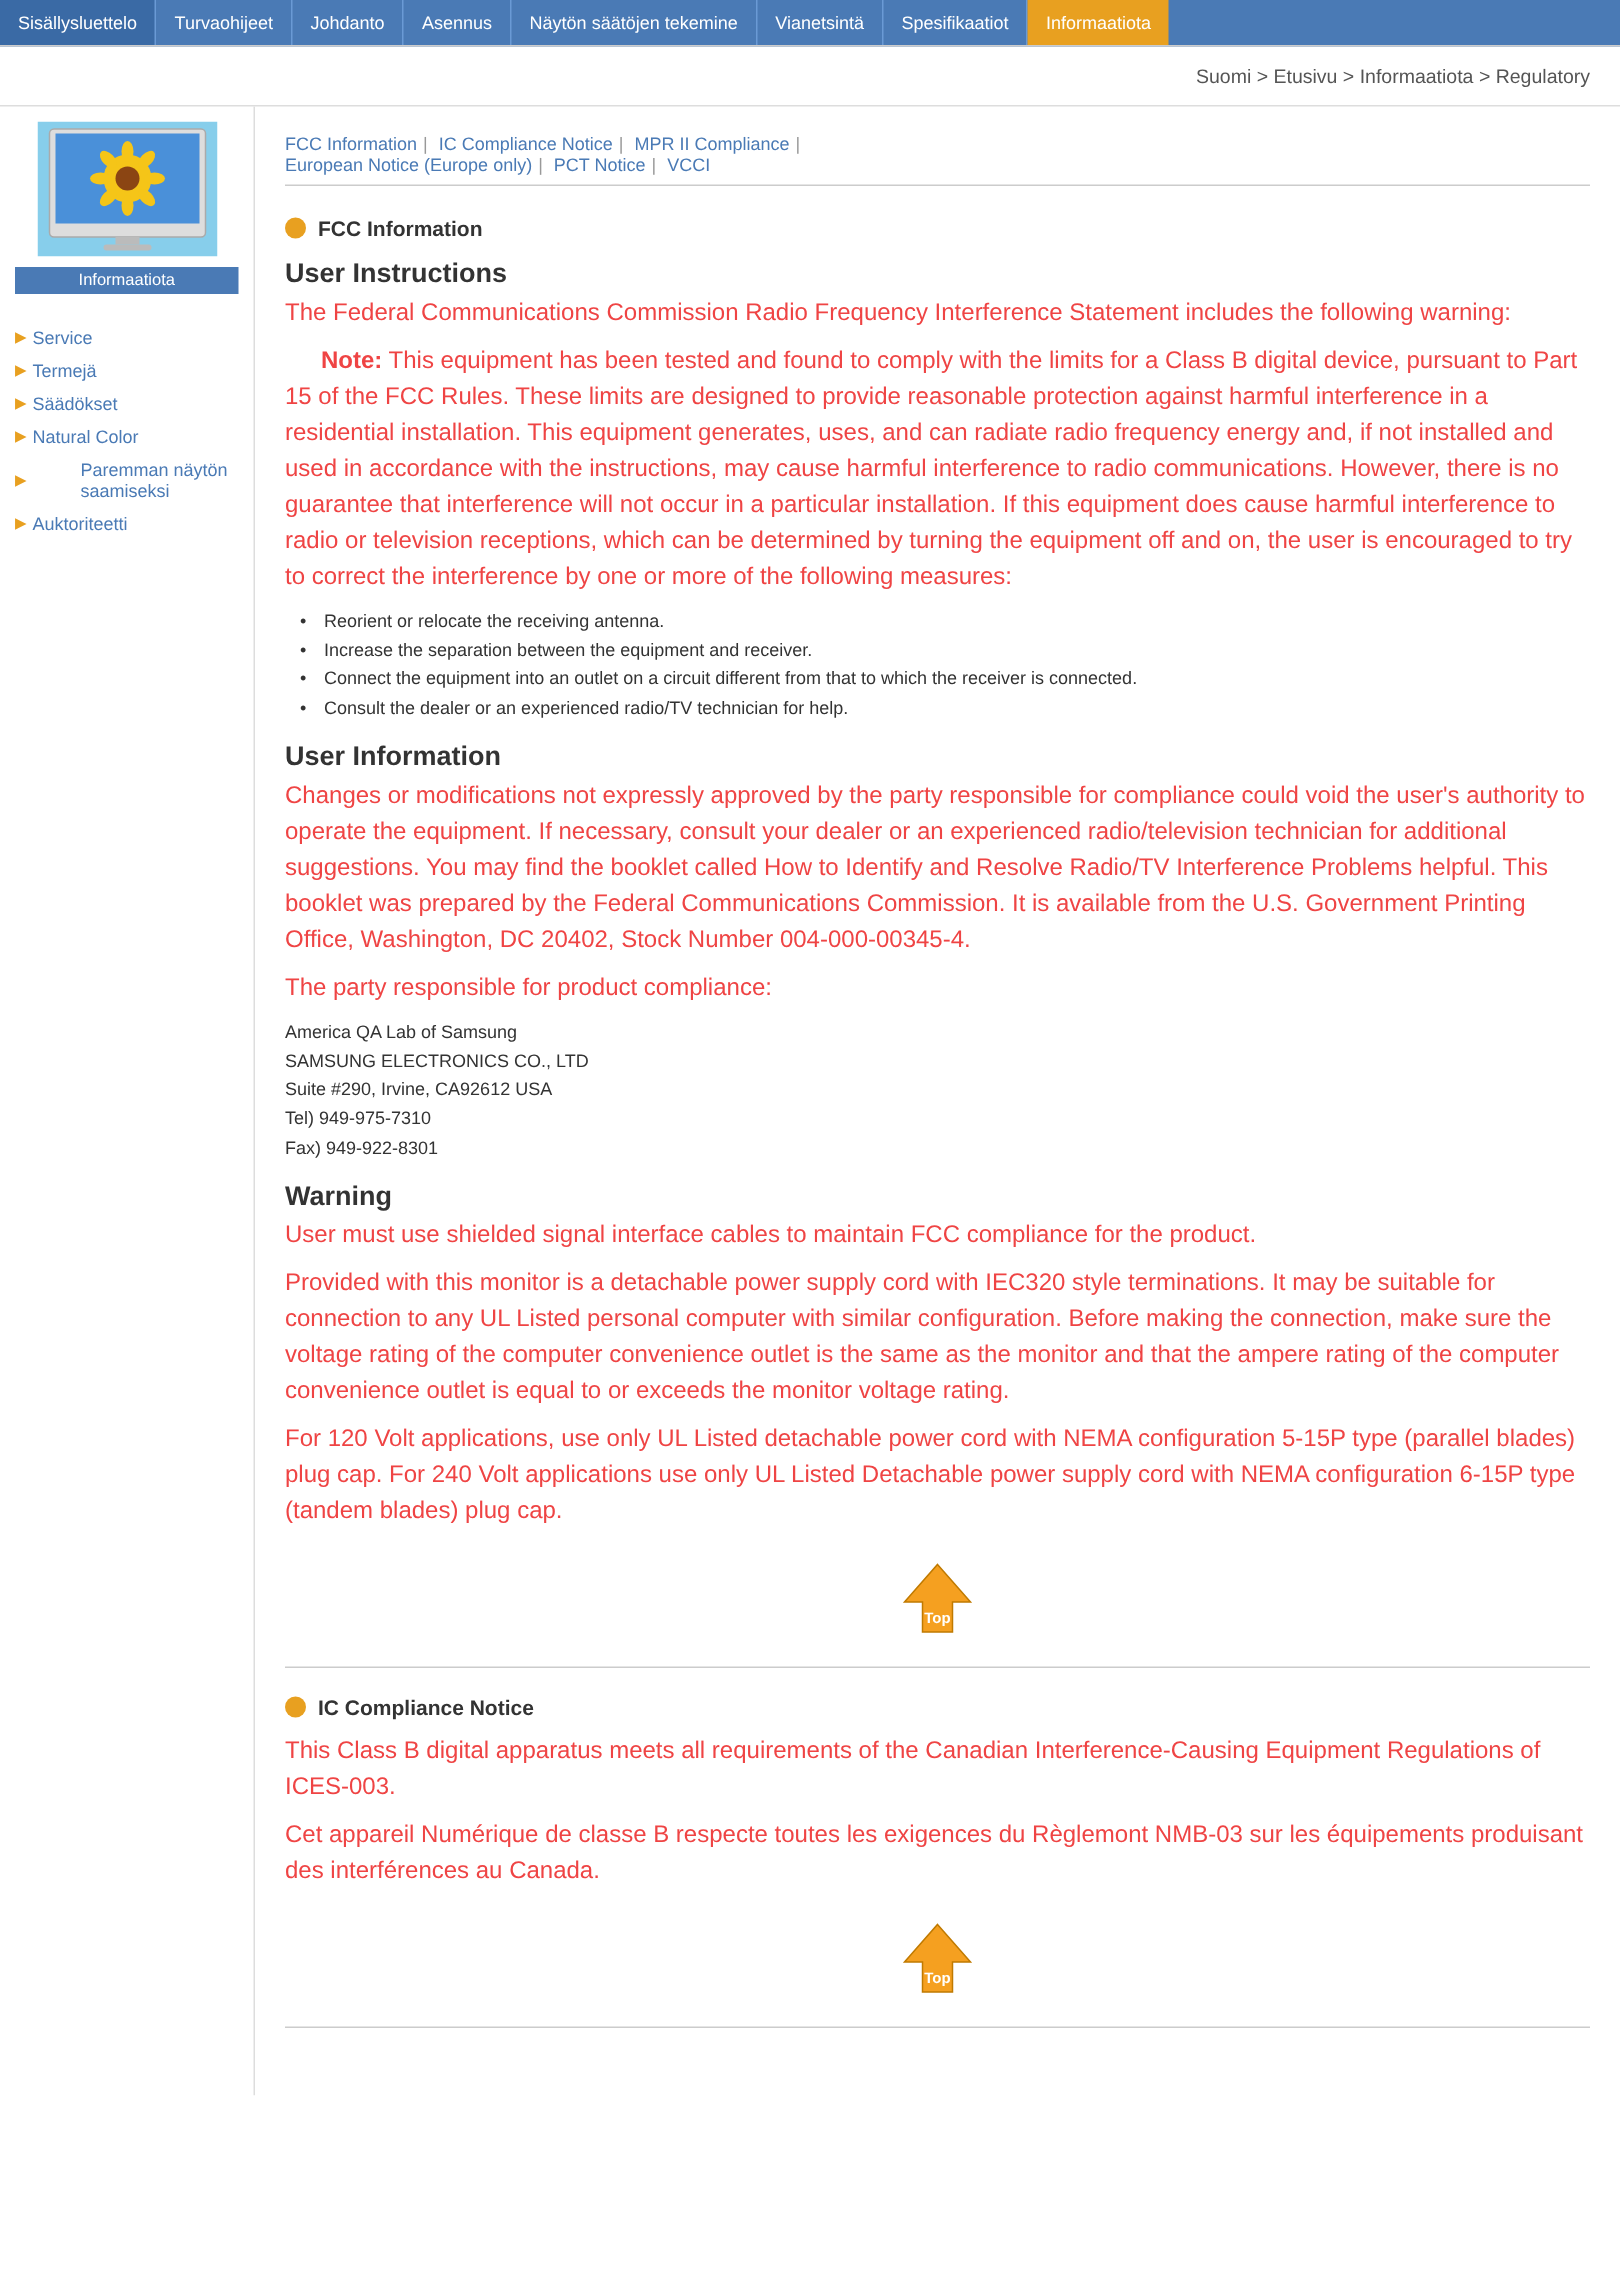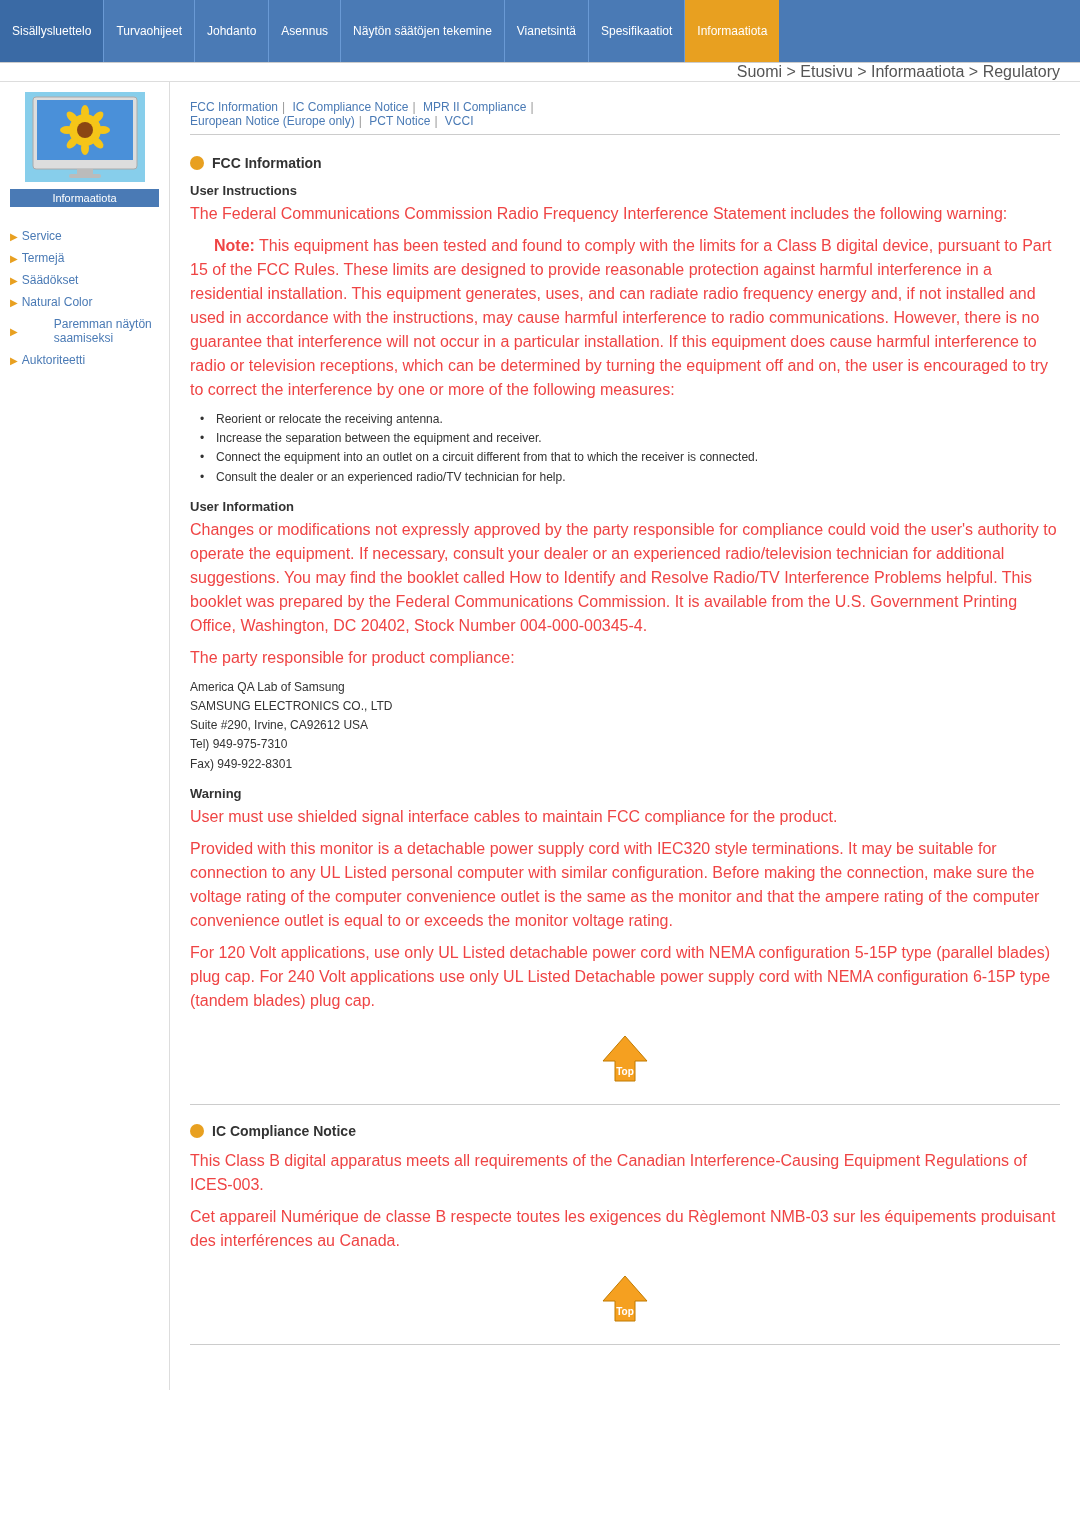--- a/index.html
+++ b/index.html
@@ -10,37 +10,37 @@
       background: #4a7ab5;
       display: flex;
       align-items: center;
       padding: 0;
       border-bottom: 1px solid #ccc;
     }
     .top-nav a {
       color: #fff;
       text-decoration: none;
       font-size: 12px;
-      padding: 24px 12px;
+      padding: 8px 12px;
       border-right: 1px solid #6a9ad5;
       white-space: nowrap;
     }
     .top-nav a:last-child {
       background: #e8a020;
       border-right: none;
     }
     .top-nav a:first-child {
       background: #3a6aa5;
     }
 
     
     .breadcrumb-bar {
       text-align: right;
-      padding: 0 20px;
-      font-size: 16px;
+      padding: 12px 20px;
+      font-size: 13px;
       color: #555;
       border-bottom: 1px solid #ddd;
     }
 
     
     .main-layout {
       display: flex;
       min-height: 600px;
     }
 
@@ -118,21 +118,21 @@
       margin-right: 8px;
       flex-shrink: 0;
     }
     .section-heading .dot.orange {
       background: #e8a020;
     }
 
     
     .sub-heading {
       font-weight: bold;
-      font-size: 13px;
+      font-size: 18px;
       margin-bottom: 4px;
       margin-top: 12px;
     }
 
     
     .para {
       font-size: 16px;
       line-height: 1.5;
       margin-bottom: 8px;
       color: #ef4444;

